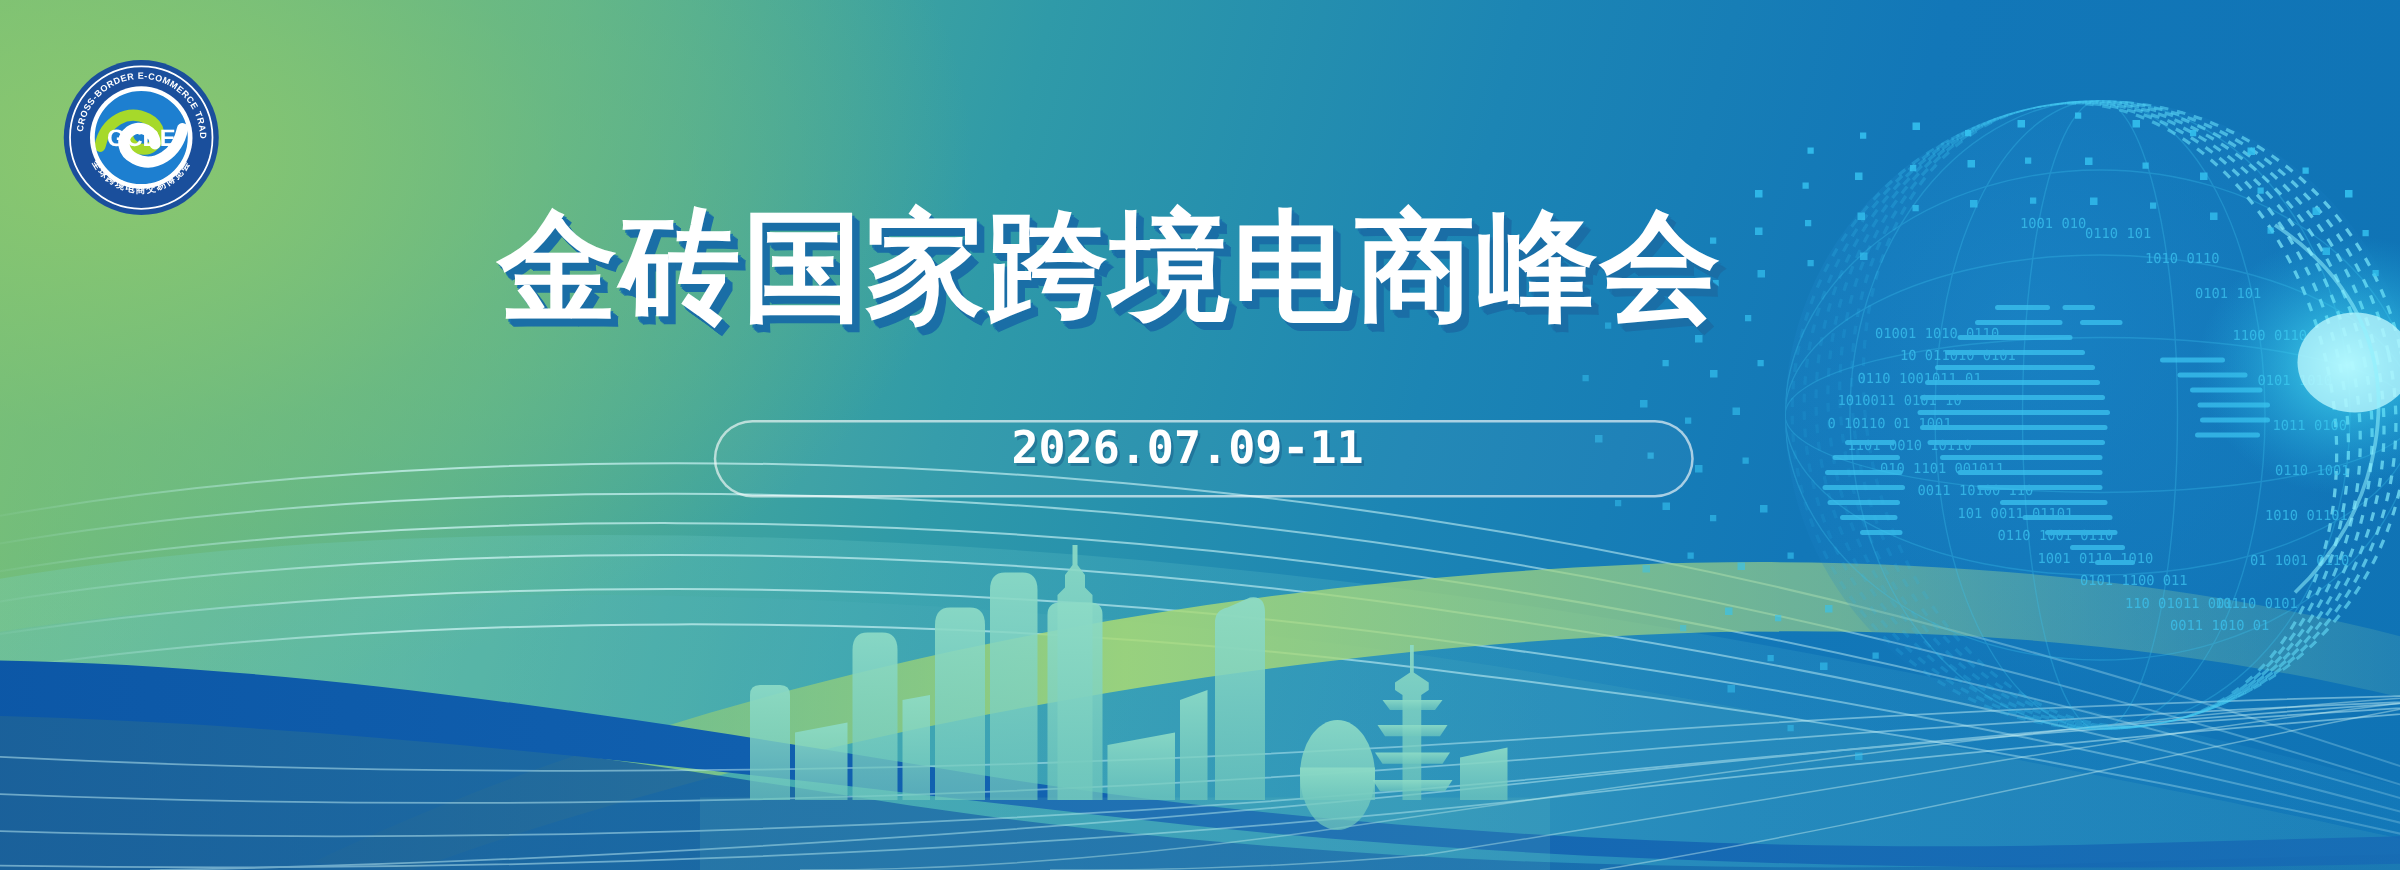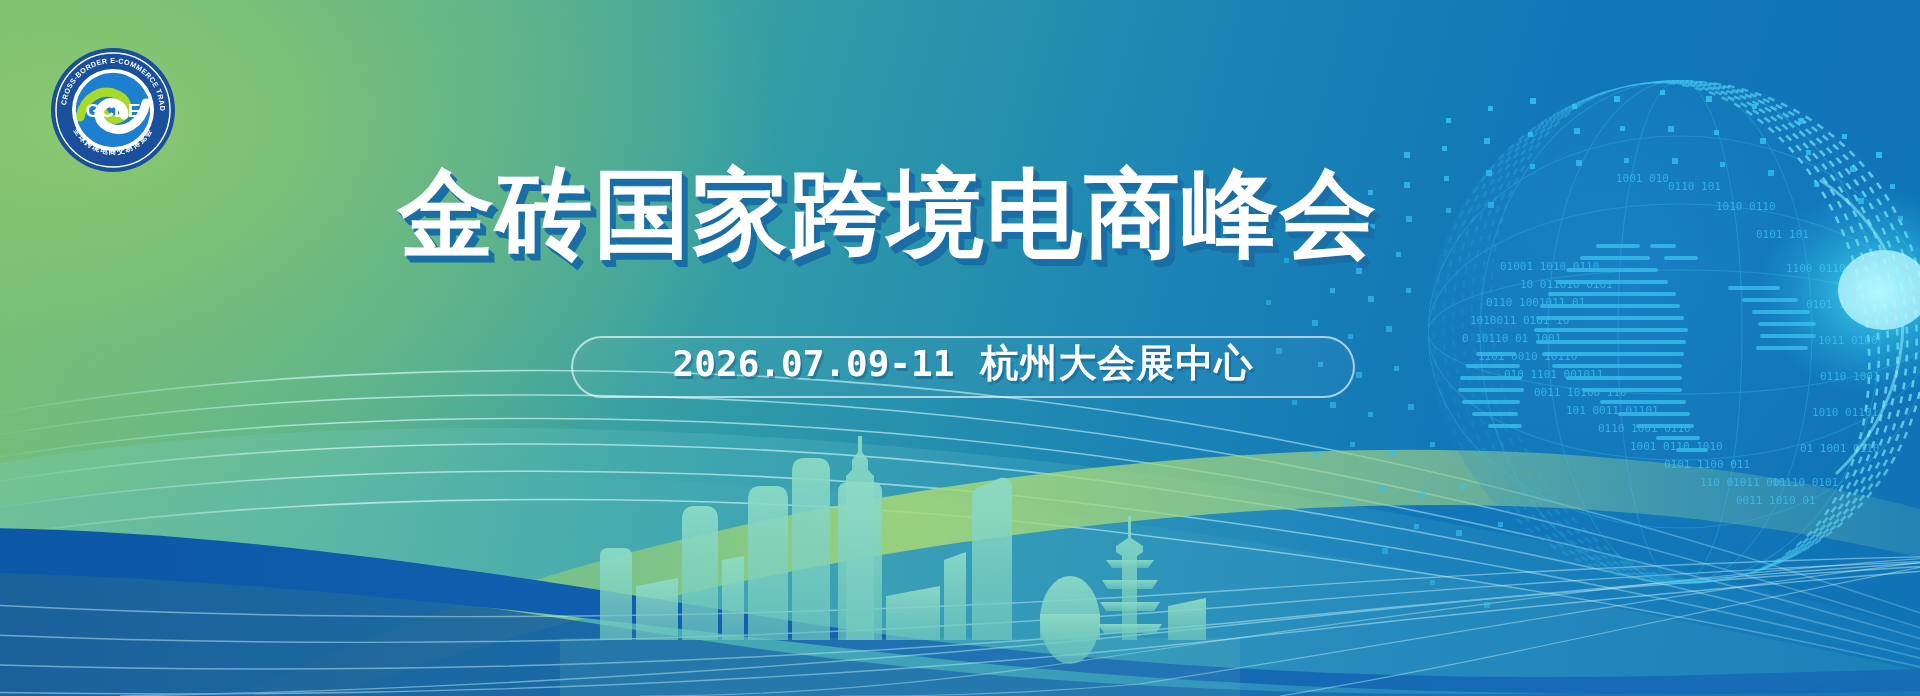--- a/index.html
+++ b/index.html
@@ -395,18 +395,17 @@
     </svg>
   </div>
 
   <div class="title-wrap">
     <div class="main-title">金砖国家跨境电商峰会</div>
 
     <div class="pill">
       <div class="pill-text">
         <span class="pill-date">2026.07.09-11</span>
         <span class="pill-gap"></span>
-        <span class="pill-venue">杭州大会展中心</span>
       </div>
     </div>
   </div>
 
 </div>
 
 </body></html>

